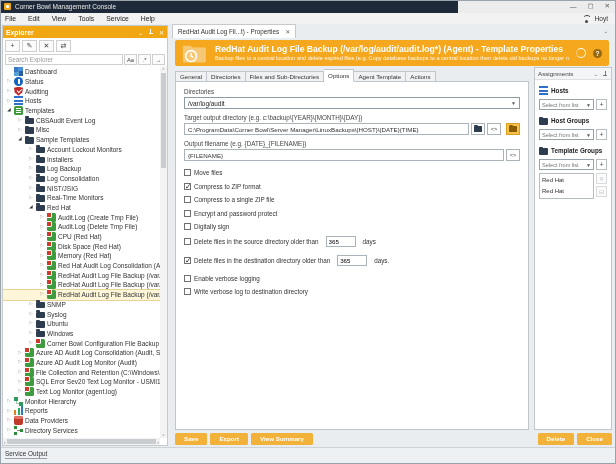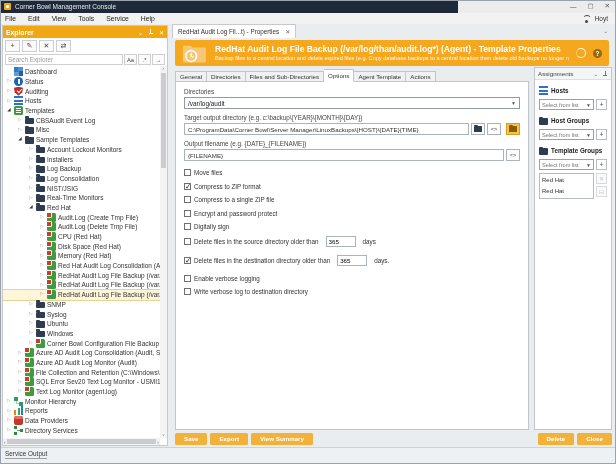--- a/index.html
+++ b/index.html
@@ -388,21 +388,21 @@
 </div>
 <span class="tabstrip-chev">⌄</span>
 
 <div class="banner">
   <svg width="26" height="21" viewBox="0 0 30 24">
     <path d="M1 3 h9 l2 2 h14 a1.5 1.5 0 0 1 1.5 1.5 V21 a1.5 1.5 0 0 1 -1.5 1.5 H2.5 A1.5 1.5 0 0 1 1 21 Z" fill="#f6c876"></path>
     <circle cx="10.5" cy="15" r="6.3" fill="none" stroke="#ffffff" stroke-width="1.8"></circle>
     <path d="M10.5 11.5 V15 l2.8 1.6" stroke="#ffffff" stroke-width="1.5" fill="none"></path>
   </svg>
   <div class="banner-text">
-    <div class="banner-title">RedHat Audit Log File Backup (/var/log/than/audit.log*) (Agent) - Template Properties</div>
+    <div class="banner-title">RedHat Audit Log File Backup (/var/log/audit/audit.log*) (Agent) - Template Properties</div>
     <div class="banner-sub">Backup files to a central location and delete expired files (e.g. Copy database backups to a central location then delete old backups no longer needed).</div>
   </div>
   <span class="ring"></span>
   <span class="help">?</span>
 </div>
 
 <div class="ctabs" id="ctabs">
     <div class="ctab">General</div>
     <div class="ctab">Directories</div>
     <div class="ctab">Files and Sub-Directories</div>

